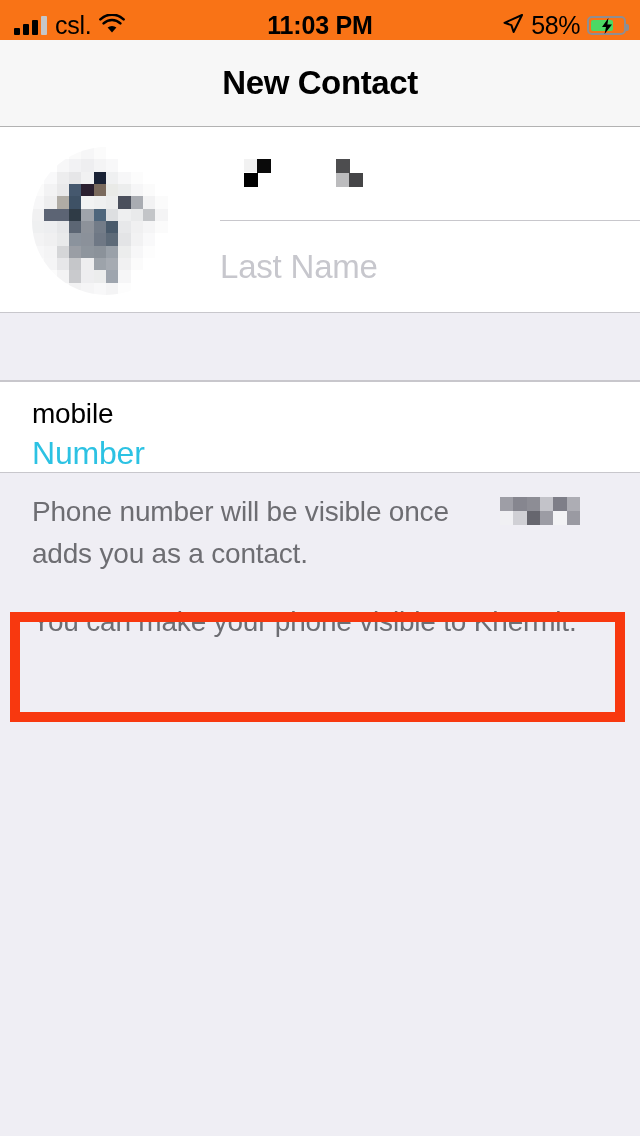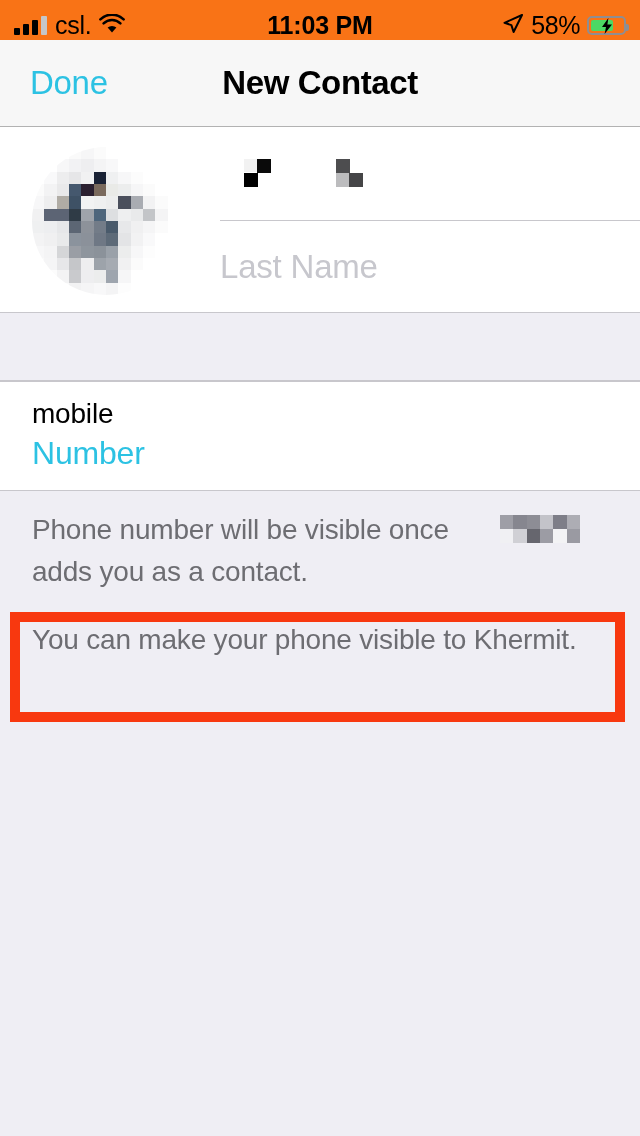--- a/index.html
+++ b/index.html
@@ -210,21 +210,21 @@
     box-sizing: border-box;
   }
 
   
   .phone-row {
     background: #ffffff;
     border-top: 1px solid #c8c7cc;
     border-bottom: 1px solid #c8c7cc;
     padding: 14px 0 18px 32px;
     box-sizing: border-box;
-    height: 110px;
+    height: 92px;
   }
   .phone-label {
     font-size: 28px;
     color: #000;
     letter-spacing: -0.2px;
     line-height: 36px;
   }
   .phone-value {
     font-size: 32px;
     color: #2cc2e3;
@@ -350,21 +350,20 @@
         <svg width="14" height="16" viewBox="0 0 14 16">
           <path d="M8.4 0 L2 9 h4 l-1.4 7 L12 6.6 H7.4 Z" fill="#000"></path>
         </svg>
       </span>
     </span>
   </div>
 </div>
 
 <div class="nav-bar">
   <div class="nav-title">New Contact</div>
-  <div class="nav-btn">Done</div>
 </div>
 
 <div class="content">
 
   <div class="name-card">
     <div class="avatar">
       <div class="mosaic">
         <span style="background:#ffffff"></span>
           <span style="background:#ffffff"></span>
           <span style="background:#ffffff"></span>

